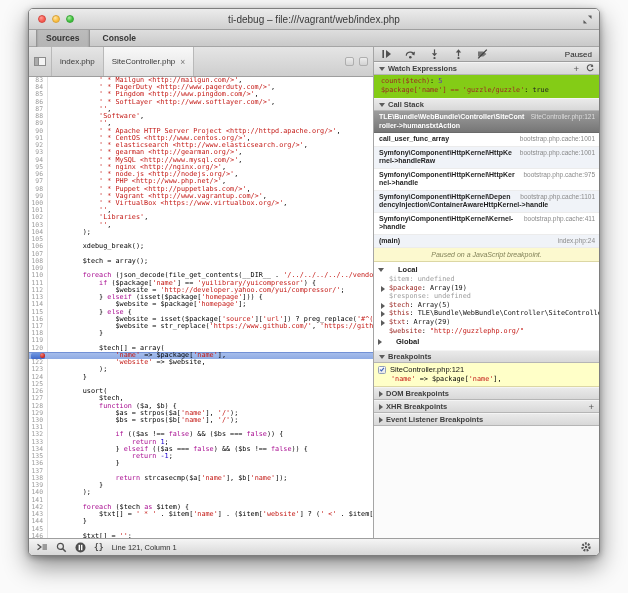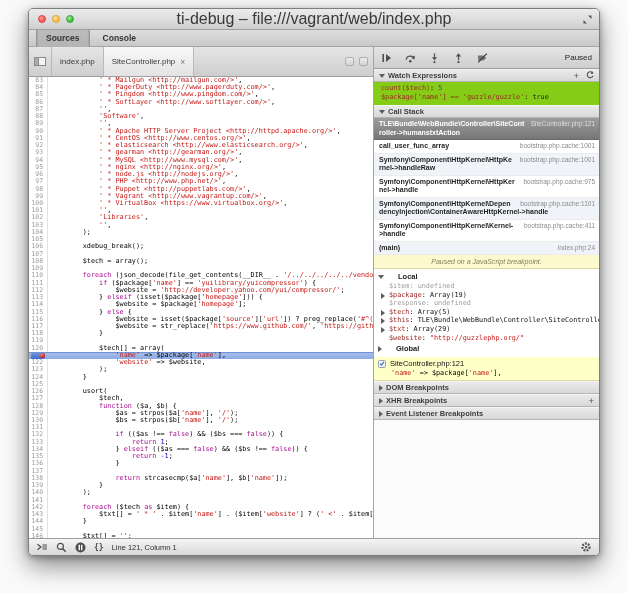--- a/index.html
+++ b/index.html
@@ -13,21 +13,21 @@
     border:1px solid #7e7e7e; background:#fff;
     box-shadow:0 10px 24px rgba(0,0,0,.45), 0 2px 6px rgba(0,0,0,.3); }
   .titlebar { flex:none; height:21px; display:flex; align-items:center;
     background:linear-gradient(#ececec,#cfcfcf); border-bottom:1px solid #9f9f9f;
     border-radius:4px 4px 0 0; position:relative; }
   .lights { display:flex; gap:6px; margin-left:9px; }
   .light { width:8px; height:8px; border-radius:50%; display:inline-block; }
   .light.red   { background:radial-gradient(circle at 35% 30%, #ff9d96,#f75b51 60%); border:0.5px solid #d5453e; }
   .light.yellow{ background:radial-gradient(circle at 35% 30%, #ffe6a8,#fbbe3e 60%); border:0.5px solid #d8a138; }
   .light.green { background:radial-gradient(circle at 35% 30%, #b0f0a5,#3ebf3b 60%); border:0.5px solid #3aa63a; }
-  .title { position:absolute; left:0; right:0; text-align:center; font-size:16px; color:#393939; }
+  .title { position:absolute; left:0; right:0; text-align:center; font-size:10px; color:#393939; }
   .fs-icon { position:absolute; right:7px; top:6px; }
 
   .main-tabs { flex:none; height:17px; display:flex; align-items:center; gap:3px; padding:0 0 0 7px;
     background:linear-gradient(#dedede,#c9c9c9); border-bottom:1px solid #a5a5a5; }
   .mtab { font-size:8.5px; font-weight:bold; color:#353535; padding:6px 9px; border-radius:3px; border:1px solid transparent; }
   .mtab.active { background:linear-gradient(#bdbdbd,#b3b3b3); border-color:#959595; box-shadow:inset 0 1px 2px rgba(0,0,0,.28); }
 
   .content { flex:1; min-height:0; display:flex; }
 
   
@@ -51,21 +51,21 @@
   .code-row.hl { background:linear-gradient(#a9c0ec,#8fabe4); box-shadow:inset 0 1px 0 #7291d6; }
   .code-row.hl .gut { border-right-color:transparent; }
   .bp-marker { position:absolute; left:2px; top:0.6px; width:14px; height:6px; border-radius:1.5px;
     background:linear-gradient(#6f97e0,#4169c9); }
   .bp-dot { position:absolute; right:0.5px; top:0.5px; width:5px; height:5px; border-radius:50%;
     background:radial-gradient(circle at 35% 30%, #f08078,#cc2a22 65%); }
 
   
   .sidebar { flex:1; min-width:0; display:flex; flex-direction:column; min-height:0;
     border-left:1px solid #a5a5a5; background:#fbfbfb; overflow:hidden; }
-  .dbg-toolbar { flex:none; height:22px; display:flex; align-items:center; gap:13px; padding:0 7px;
+  .dbg-toolbar { flex:none; height:15px; display:flex; align-items:center; gap:13px; padding:0 7px;
     background:linear-gradient(#e5e5e5,#cecece); border-bottom:1px solid #9e9e9e; }
   .dbg-btn { display:flex; align-items:center; }
   .paused-label { margin-left:auto; font-size:8px; color:#1e1e1e; }
 
   .sec { flex:none; height:13px; display:flex; align-items:center; gap:3px; padding:0 5px;
     background:linear-gradient(#eaeaea,#d8d8d8); border-top:1px solid #f4f4f4; border-bottom:1px solid #b5b5b5;
     font-size:7.5px; font-weight:bold; color:#3e3e3e; }
   .sec-controls { margin-left:auto; display:flex; align-items:center; gap:7px; }
   .sec-add { font-weight:normal; font-size:9.5px; color:#555; line-height:1; }
 
@@ -515,20 +515,24 @@
               <div class="sv-row"><span class="tri-r sv-tri"></span><span class="sv-name">$this</span><span class="">: </span><span class="sv-obj">TLE\Bundle\WebBundle\Controller\SiteController</span></div>
               <div class="sv-row"><span class="tri-r sv-tri"></span><span class="sv-name">$txt</span><span class="">: </span><span class="sv-obj">Array(29)</span></div>
               <div class="sv-row"><span class="sv-name">$website</span><span class="">: </span><span class="t-s">"http://guzzlephp.org/"</span></div>
             </div>
           <div class="scope-group">
             <span class="tri-r"></span>
             <span>Global</span>
           </div>
         </div>
 
+        <div class="sec">
+          <span class="tri-d"></span>
+          <span>Breakpoints</span>
+        </div>
         <div class="bp-entry">
           <div class="bp-line1">
             <span class="checkbox">
               <svg width="7" height="7" viewBox="0 0 7 7">
                 <path d="M1.3 3.6 L2.9 5.2 L5.7 1.6" fill="none" stroke="#3d63b8" stroke-width="1.3"></path>
               </svg>
             </span>
             <span>SiteController.php:121</span>
           </div>
           <div class="bp-code" id="bp-code"><span class="t-s">'name'</span><span class="t-p"> =&gt; $package[</span><span class="t-s">'name'</span><span class="t-p">],</span></div>

